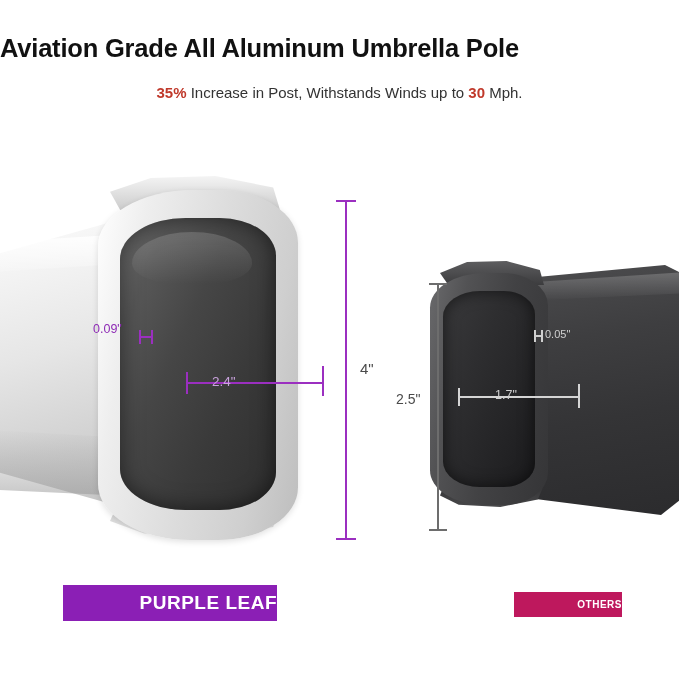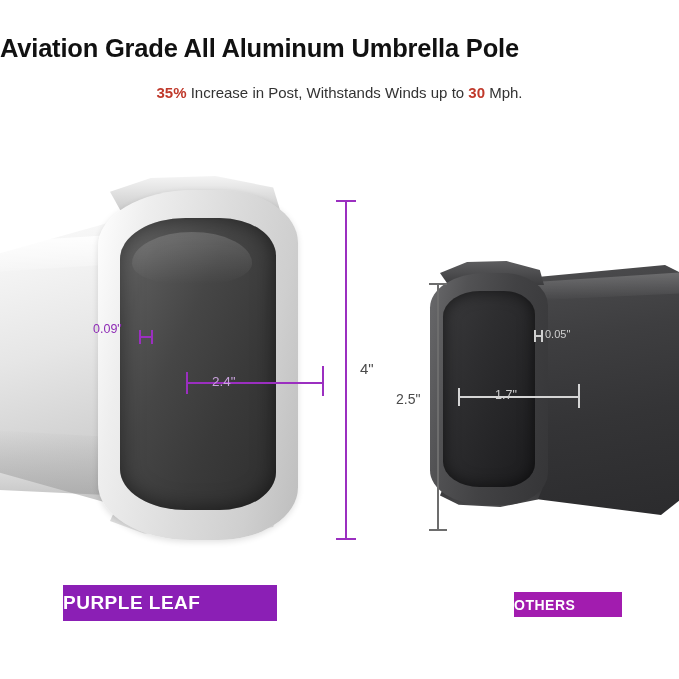--- a/index.html
+++ b/index.html
@@ -212,41 +212,41 @@
   }
   .dimlabel.onimg-gray {
     color: #cfcfcf;
   }
 
   
   .chip {
     position: absolute;
     display: flex;
     align-items: center;
-    justify-content: flex-start;
+    justify-content: flex-end;
     font-weight: bold;
     letter-spacing: 0.5px;
   }
   .chip-purple {
     left: 63px;
     top: 585px;
     width: 214px;
     height: 36px;
     background: #8b1fb5;
     color: #ffffff;
     font-size: 19px;
   }
   .chip-gray {
     left: 514px;
     top: 592px;
     width: 108px;
     height: 25px;
-    background: #a21caf;
+    background: #be185d;
     color: #ffffff;
-    font-size: 14px;
+    font-size: 10px;
   }
 </style>
 </head>
 <body>
 
 <div class="page">
 
   <div class="title">Aviation Grade All Aluminum Umbrella Pole</div>
   <div class="subtitle"><span class="accent">35%</span><span> Increase in Post, Withstands Winds up to </span><span class="accent">30</span><span> Mph.</span></div>
 

